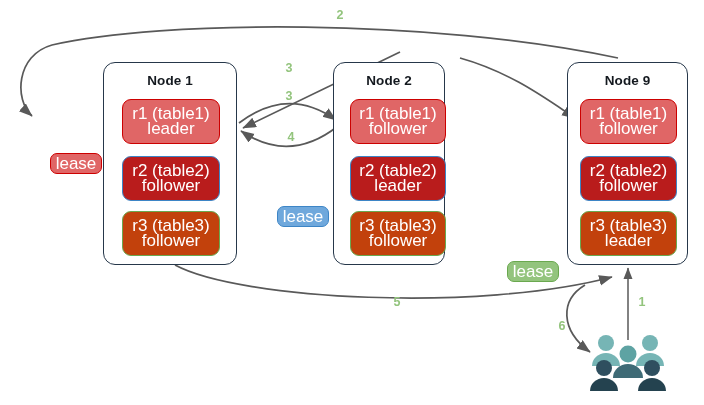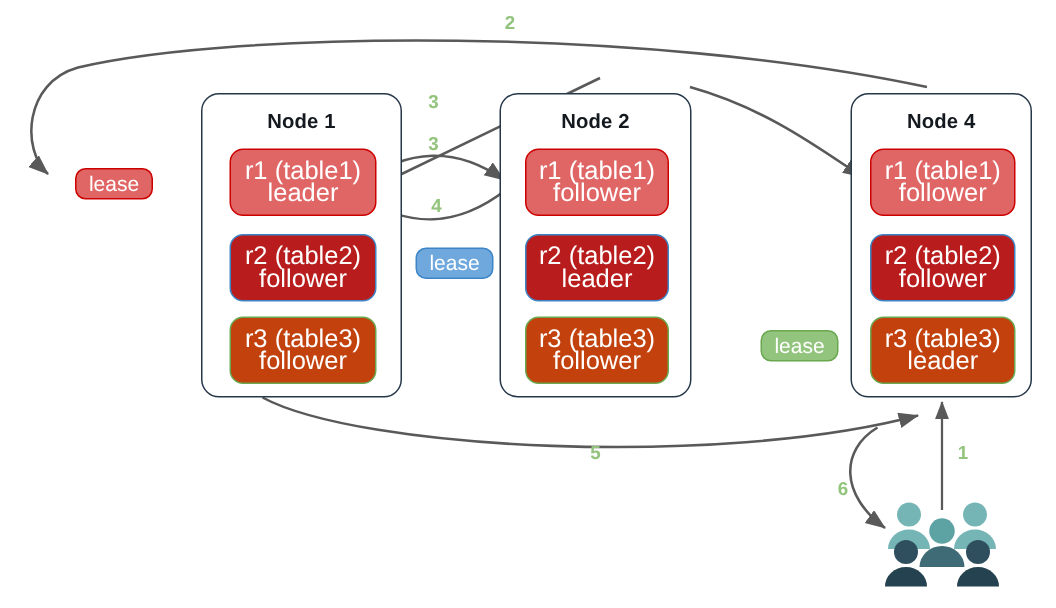--- a/index.html
+++ b/index.html
@@ -60,22 +60,23 @@
   .rep-green { background: #c2410c; border: 1.6px solid #6aa84f; }
 
   .lease {
     position: absolute;
     border-radius: 7px;
     box-sizing: border-box;
     display: flex;
     align-items: center;
     justify-content: center;
     color: #ffffff;
-    font-size: 14px;
+    font-size: 17px;
     line-height: 13px;
+    margin-top: 41px;
   }
   .lease-red   { background: #e06666; border: 1.5px solid #cc0000; }
   .lease-blue  { background: #6fa8dc; border: 1.5px solid #3d85c6; }
   .lease-green { background: #93c47d; border: 1.5px solid #6aa84f; }
 
   .step-label {
     position: absolute;
     color: #93c47d;
     font-size: 12.5px;
     font-weight: bold;
@@ -109,54 +110,54 @@
 
     <path d="M 338,126 C 305,152 272,152 241,131" fill="none" stroke="#595959" stroke-width="1.7" marker-end="url(#ah)"></path>
 
     <path d="M 460,58 C 510,72 545,98 575,118" fill="none" stroke="#595959" stroke-width="1.7" marker-end="url(#ah)"></path>
 
     <path d="M 175,265 C 240,300 480,312 612,277" fill="none" stroke="#595959" stroke-width="1.7" marker-end="url(#ah)"></path>
 
     <path d="M 585,285 C 560,300 560,330 590,352" fill="none" stroke="#595959" stroke-width="1.7" marker-end="url(#ah)"></path>
   </svg>
 
-  <div class="node-box" style="left:103px; top:62px; width:134px; height:203px;margin-left:31px;">
+  <div class="node-box" style="left:103px; top:62px; width:134px; height:203px;">
     <div class="node-title">Node 1</div>
     <div class="replica rep-red" style="left:18px; top:36px; width:98px; height:45px;">
       <span class="rl">r1 (table1)</span>
       <span class="rl">leader</span>
     </div>
     <div class="replica rep-blue" style="left:18px; top:93px; width:98px; height:45px;">
       <span class="rl">r2 (table2)</span>
       <span class="rl">follower</span>
     </div>
     <div class="replica rep-green" style="left:18px; top:148px; width:98px; height:45px;">
       <span class="rl">r3 (table3)</span>
       <span class="rl">follower</span>
     </div>
   </div>
 
-  <div class="node-box" style="left:333px; top:62px; width:128px; height:203px;">
+  <div class="node-box" style="left:333px; top:62px; width:112px; height:203px;">
     <div class="node-title">Node 2</div>
     <div class="replica rep-red" style="left:16px; top:36px; width:96px; height:45px;">
       <span class="rl">r1 (table1)</span>
       <span class="rl">follower</span>
     </div>
     <div class="replica rep-blue" style="left:16px; top:93px; width:96px; height:45px;">
       <span class="rl">r2 (table2)</span>
       <span class="rl">leader</span>
     </div>
     <div class="replica rep-green" style="left:16px; top:148px; width:96px; height:45px;">
       <span class="rl">r3 (table3)</span>
       <span class="rl">follower</span>
     </div>
   </div>
 
   <div class="node-box" style="left:567px; top:62px; width:121px; height:203px;">
-    <div class="node-title">Node 4</div>
+    <div class="node-title">Node 9</div>
     <div class="replica rep-red" style="left:12px; top:36px; width:97px; height:45px;">
       <span class="rl">r1 (table1)</span>
       <span class="rl">follower</span>
     </div>
     <div class="replica rep-blue" style="left:12px; top:93px; width:97px; height:45px;">
       <span class="rl">r2 (table2)</span>
       <span class="rl">follower</span>
     </div>
     <div class="replica rep-green" style="left:12px; top:148px; width:97px; height:45px;">
       <span class="rl">r3 (table3)</span>

